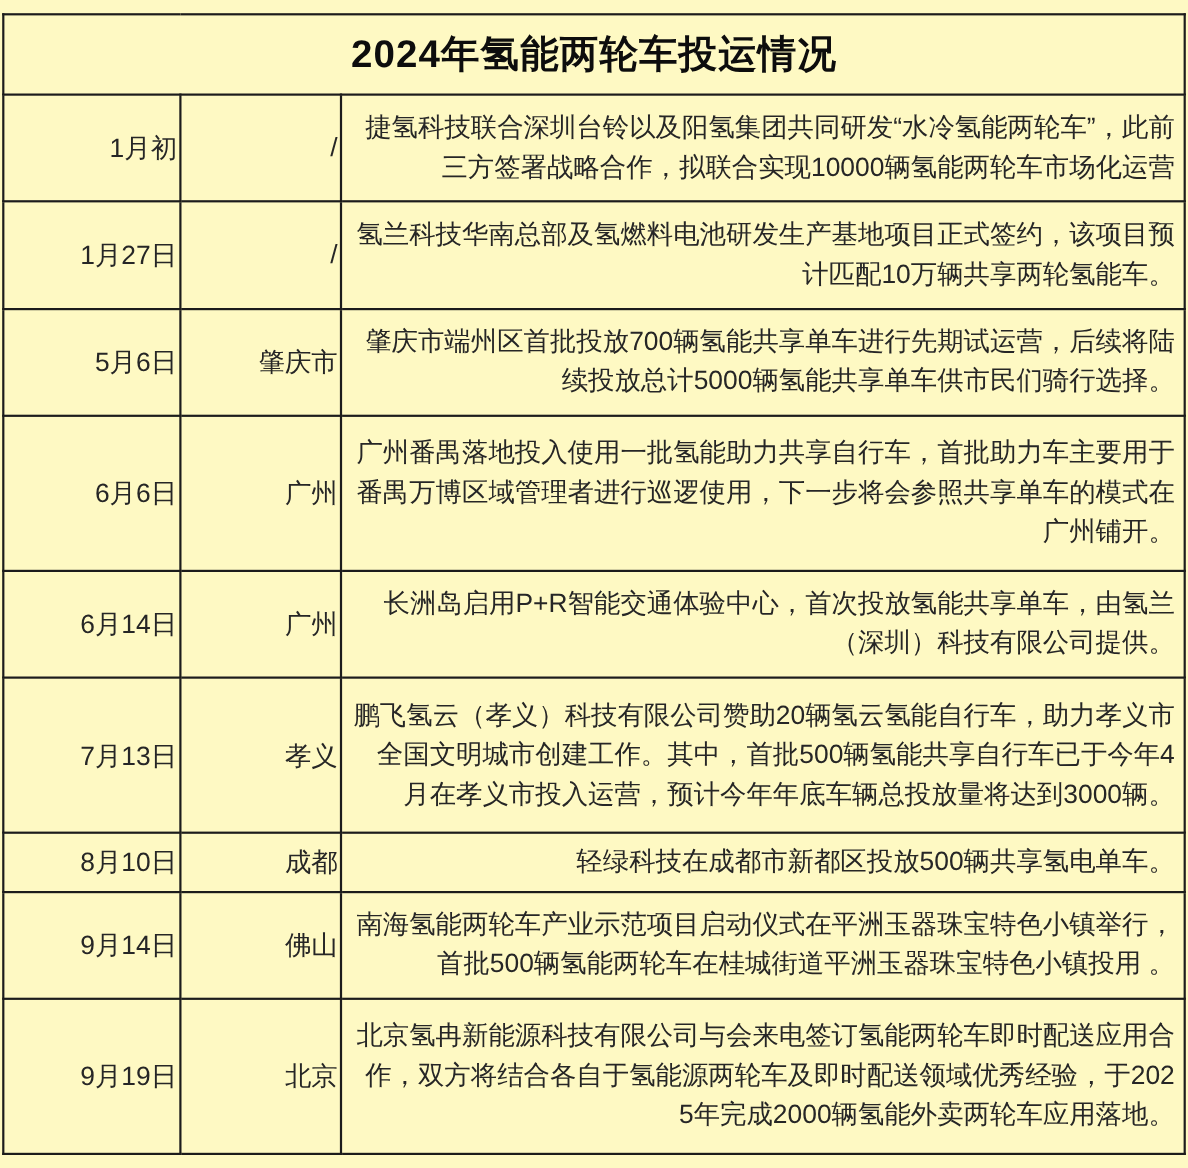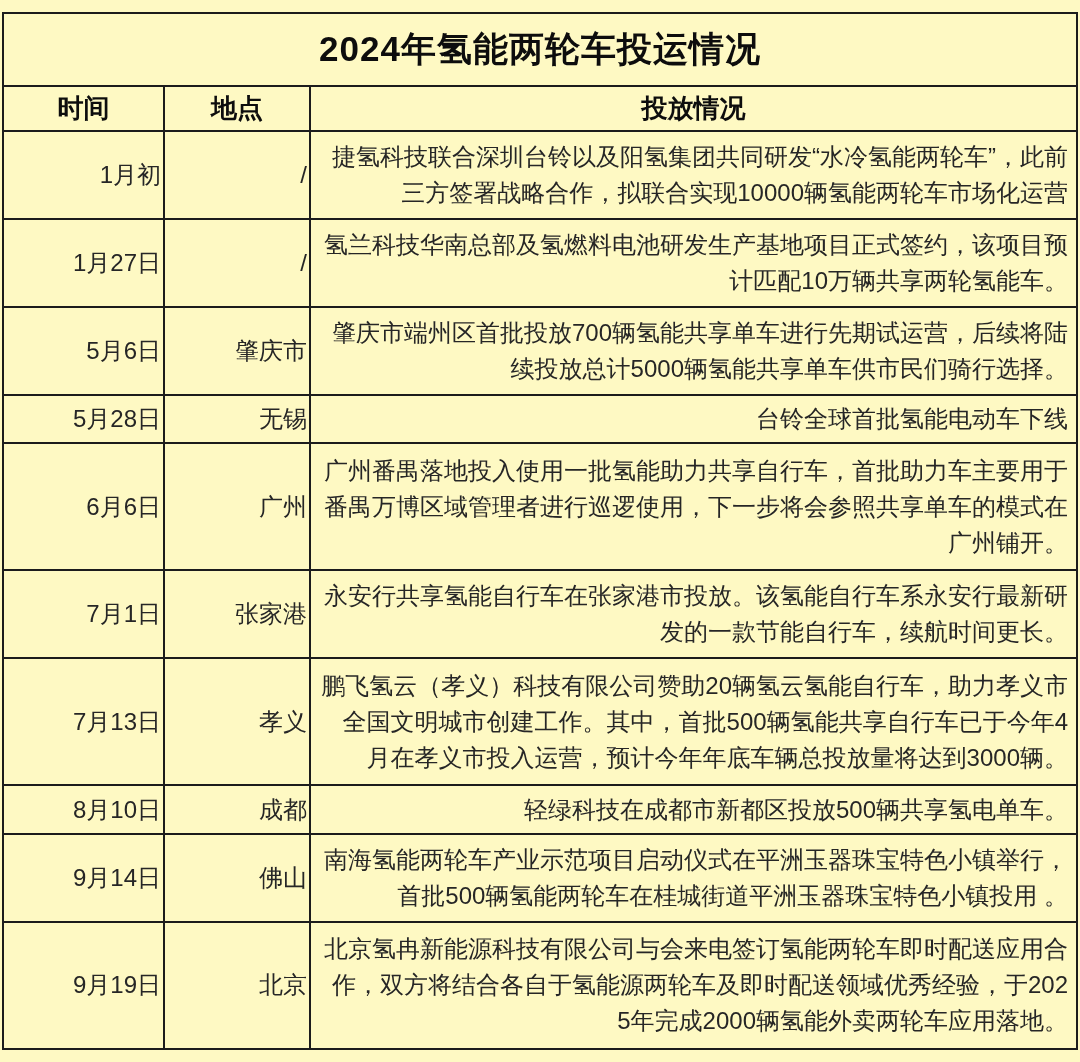--- a/index.html
+++ b/index.html
@@ -69,56 +69,46 @@
   <table class="main-table">
     <colgroup>
       <col class="col-time">
       <col class="col-place">
       <col class="col-detail">
     </colgroup>
     <thead>
       <tr>
         <th class="title-cell" colspan="3">2024年氢能两轮车投运情况</th>
       </tr>
-      <tr>
-        <th class="header-cell">时间</th>
-        <th class="header-cell">地点</th>
-        <th class="header-cell">投放情况</th>
-      </tr>
     </thead>
     <tbody>
         <tr>
           <td class="time-cell">1月初</td>
           <td class="place-cell">/</td>
           <td class="detail-cell">捷氢科技联合深圳台铃以及阳氢集团共同研发“水冷氢能两轮车”，此前三方签署战略合作，拟联合实现10000辆氢能两轮车市场化运营</td>
         </tr>
         <tr>
           <td class="time-cell">1月27日</td>
           <td class="place-cell">/</td>
           <td class="detail-cell">氢兰科技华南总部及氢燃料电池研发生产基地项目正式签约，该项目预计匹配10万辆共享两轮氢能车。</td>
         </tr>
         <tr>
           <td class="time-cell">5月6日</td>
           <td class="place-cell">肇庆市</td>
           <td class="detail-cell">肇庆市端州区首批投放700辆氢能共享单车进行先期试运营，后续将陆续投放总计5000辆氢能共享单车供市民们骑行选择。</td>
         </tr>
         <tr>
-          <td class="time-cell">5月28日</td>
-          <td class="place-cell">无锡</td>
-          <td class="detail-cell">台铃全球首批氢能电动车下线</td>
-        </tr>
-        <tr>
           <td class="time-cell">6月6日</td>
           <td class="place-cell">广州</td>
           <td class="detail-cell">广州番禺落地投入使用一批氢能助力共享自行车，首批助力车主要用于番禺万博区域管理者进行巡逻使用，下一步将会参照共享单车的模式在广州铺开。</td>
         </tr>
         <tr>
-          <td class="time-cell">7月1日</td>
-          <td class="place-cell">张家港</td>
-          <td class="detail-cell">永安行共享氢能自行车在张家港市投放。该氢能自行车系永安行最新研发的一款节能自行车，续航时间更长。</td>
+          <td class="time-cell">6月14日</td>
+          <td class="place-cell">广州</td>
+          <td class="detail-cell">长洲岛启用P+R智能交通体验中心，首次投放氢能共享单车，由氢兰（深圳）科技有限公司提供。</td>
         </tr>
         <tr>
           <td class="time-cell">7月13日</td>
           <td class="place-cell">孝义</td>
           <td class="detail-cell">鹏飞氢云（孝义）科技有限公司赞助20辆氢云氢能自行车，助力孝义市全国文明城市创建工作。其中，首批500辆氢能共享自行车已于今年4月在孝义市投入运营，预计今年年底车辆总投放量将达到3000辆。</td>
         </tr>
         <tr>
           <td class="time-cell">8月10日</td>
           <td class="place-cell">成都</td>
           <td class="detail-cell">轻绿科技在成都市新都区投放500辆共享氢电单车。</td>

